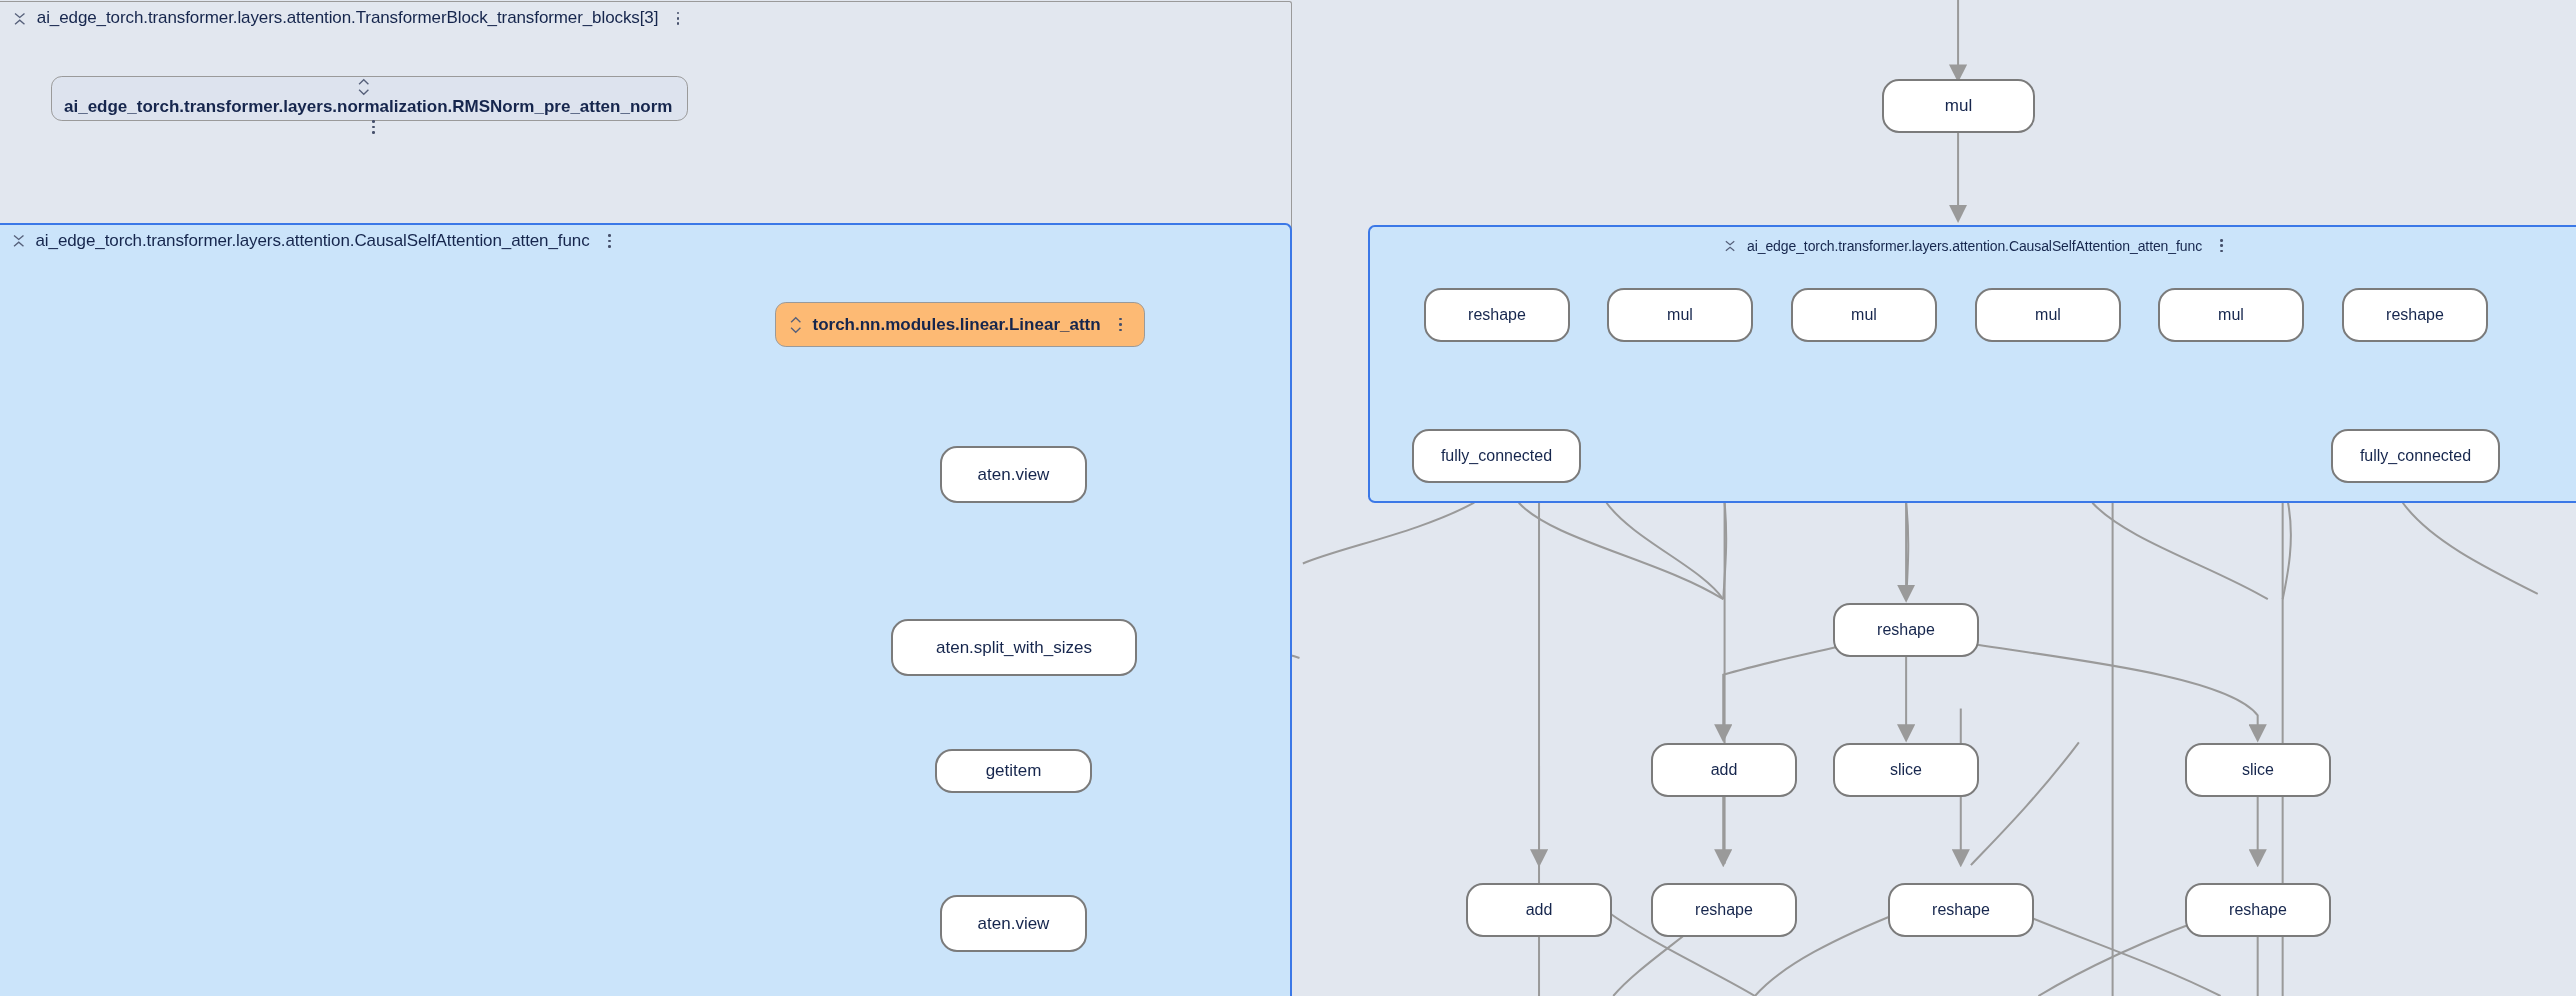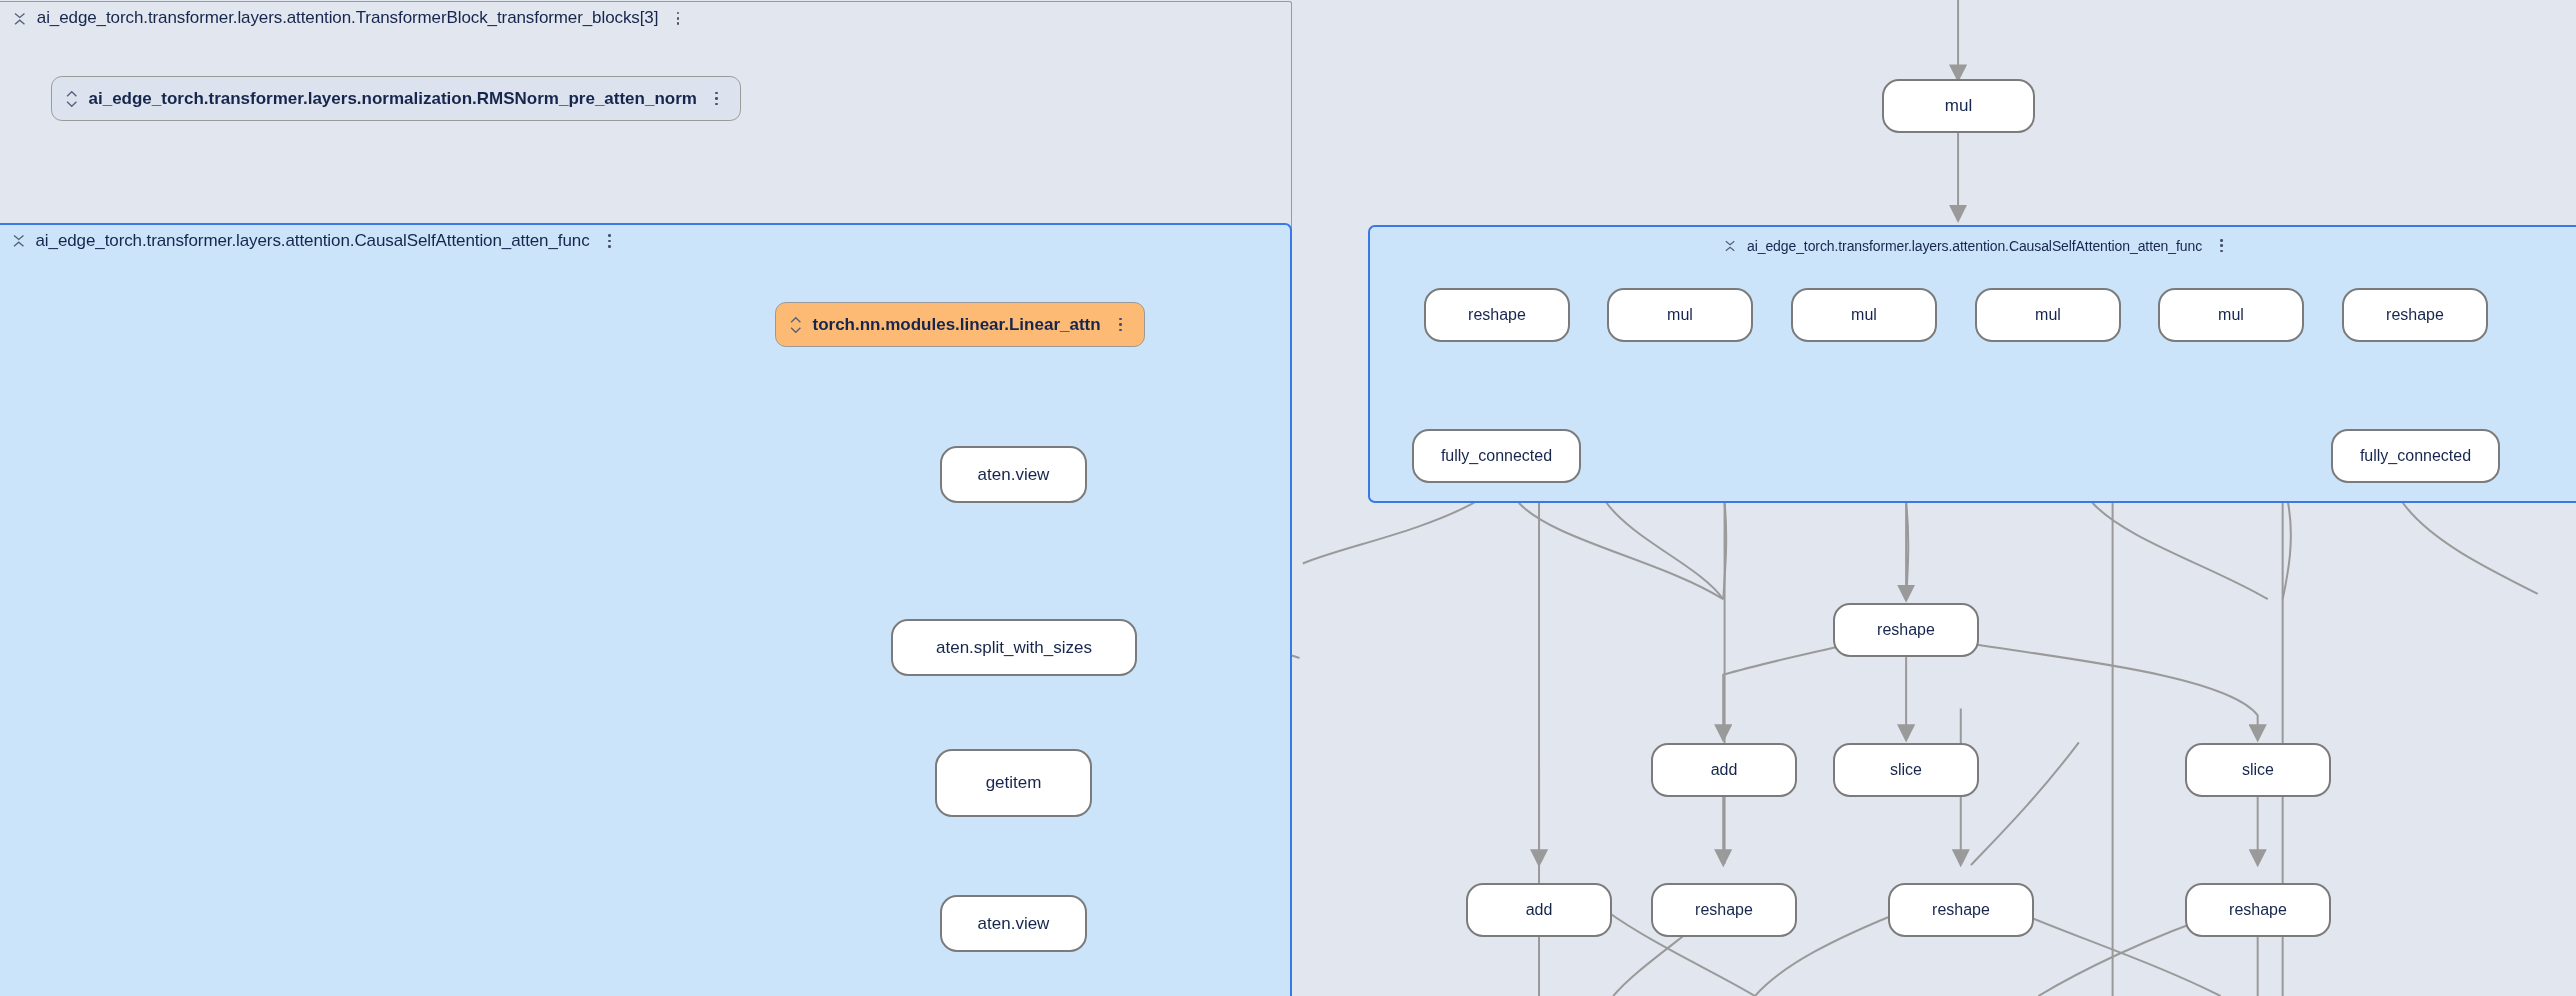--- a/index.html
+++ b/index.html
@@ -165,21 +165,21 @@
       </span>
       <span class="group-title">ai_edge_torch.transformer.layers.attention.TransformerBlock_transformer_blocks[3]</span>
       <span class="kebab">
           <i></i>
           <i></i>
           <i></i>
         </span>
     </div>
   </div>
 
-  <div class="module-pill" style="left:51px;top:76px;height:45px;">
+  <div class="module-pill" style="left:51px;top:76px;height:45px;flex-direction:column;">
     <span class="collapse-icon">
       <svg width="13.5" height="20" viewBox="0 0 20 30">
         <path d="M3,11 L10,4 L17,11" fill="none" stroke="#56607a" stroke-width="2"></path>
         <path d="M3,19 L10,26 L17,19" fill="none" stroke="#56607a" stroke-width="2"></path>
       </svg>
     </span>
     <span class="module-label">ai_edge_torch.transformer.layers.normalization.RMSNorm_pre_atten_norm</span>
     <span class="kebab">
         <i></i>
         <i></i>
@@ -218,21 +218,21 @@
         <i></i>
       </span>
   </div>
 
   <div class="node" style="left:940px;top:446px;width:147px;height:57px;">
     <span>aten.view</span>
   </div>
   <div class="node" style="left:891px;top:619px;width:246px;height:57px;">
     <span>aten.split_with_sizes</span>
   </div>
-  <div class="node" style="left:935px;top:749px;width:157px;height:68px;">
+  <div class="node" style="left:935px;top:749px;width:157px;height:44px;">
     <span>getitem</span>
   </div>
   <div class="node" style="left:940px;top:895px;width:147px;height:57px;">
     <span>aten.view</span>
   </div>
 
   <div class="node" style="left:1882px;top:79px;width:153px;height:54px;">
     <span>mul</span>
   </div>
 

